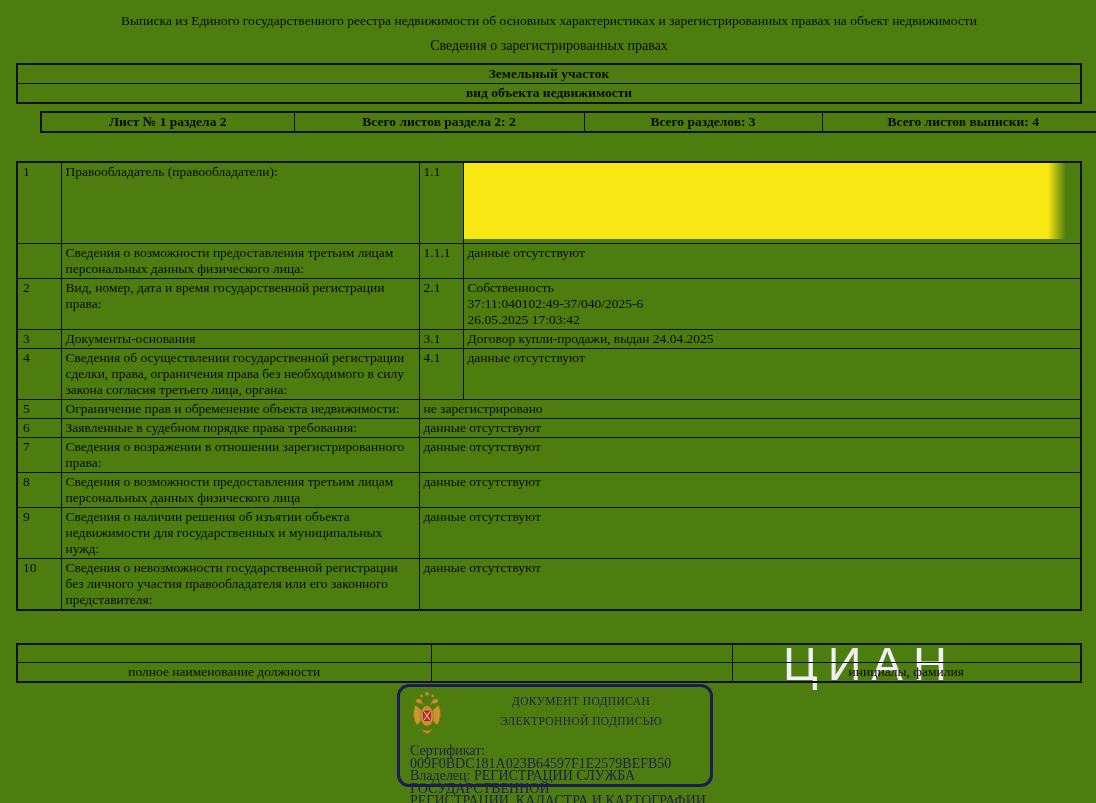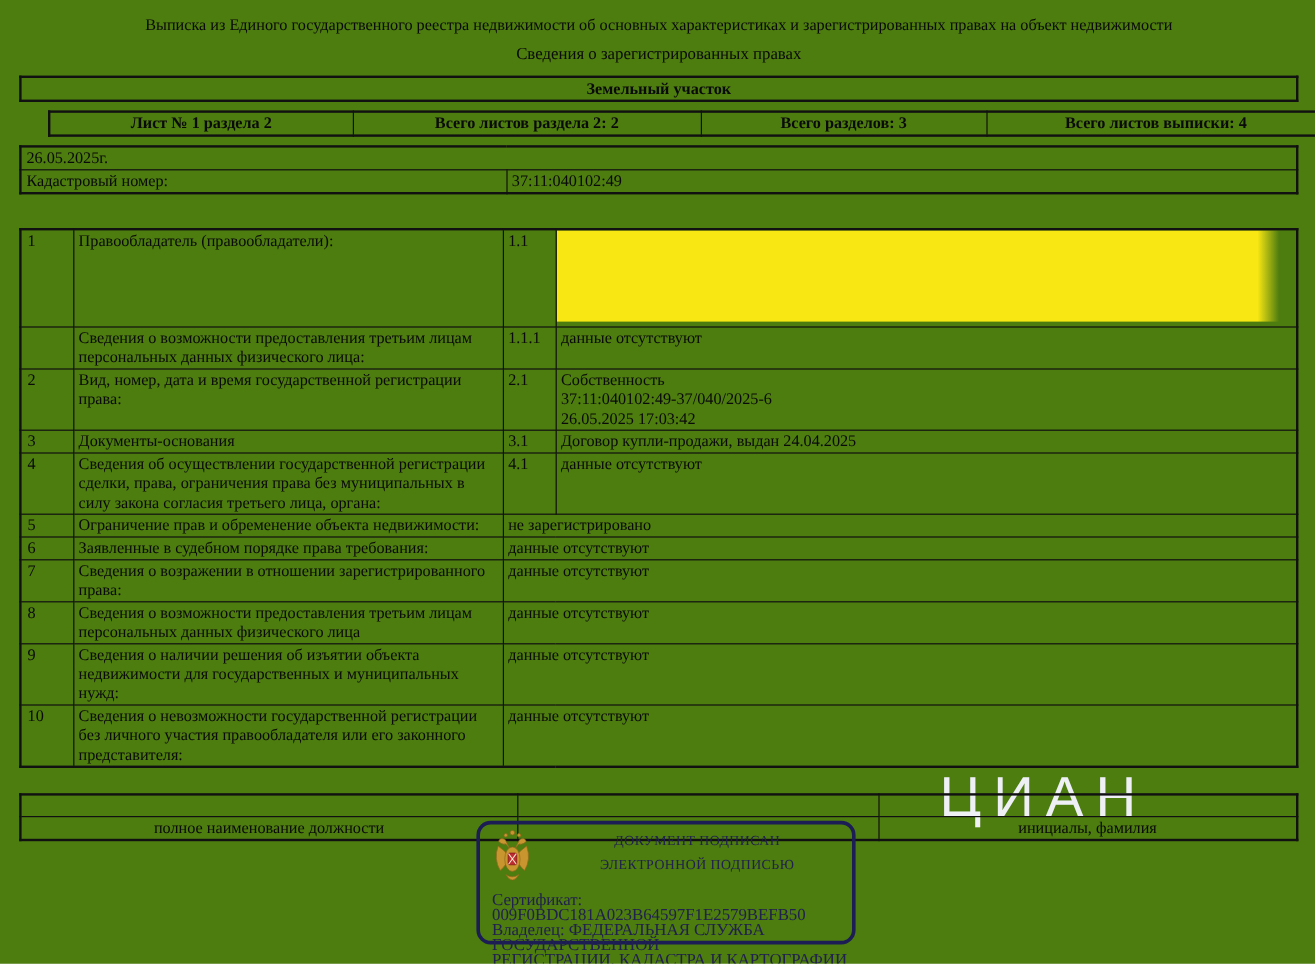--- a/index.html
+++ b/index.html
@@ -34,21 +34,21 @@
   .tbl-main td.num{padding-left:5px;}
   .tbl-main td.val{white-space:pre-line;}
   .tbl-main td.cell-highlight{padding:0;}
   .highlight-block{
     height:76px;
     margin-right:14px;
     background:linear-gradient(90deg,#f9e713 0%,#f9e713 97%,rgba(249,231,19,0) 100%);
   }
   .row-1 td{height:78px;}
 
-  .tbl-footer{margin-top:21px;position:relative;z-index:1;background:transparent;}
+  .tbl-footer{margin-top:32px;position:relative;z-index:1;background:transparent;}
   .tbl-footer td{text-align:center;height:15px;}
   .tbl-footer tr.cap-row td{height:14px;}
 
   .watermark{
     position:absolute;left:783px;top:636px;z-index:0;
     font-family:"Liberation Sans", sans-serif;
     font-weight:normal;font-size:47px;letter-spacing:10px;
     color:#eef0f6;user-select:none;
   }
 
@@ -72,55 +72,43 @@
   <div class="content">
 
     <div class="title1">Выписка из Единого государственного реестра недвижимости об основных характеристиках и зарегистрированных правах на объект недвижимости</div>
     <div class="title2">Сведения о зарегистрированных правах</div>
 
     <table class="bordered tbl-object">
       <tbody>
           <tr>
             <td>Земельный участок</td>
           </tr>
+      <tr>
+            <td>вид объекта недвижимости</td>
+          </tr>
     </tbody>
       </table>
 
     <table class="bordered tbl-sheets">
       <colgroup>
           <col style="width:253px">
           <col style="width:290px">
           <col style="width:238px">
           <col>
         </colgroup>
       <tbody>
           <tr>
         <td>Лист № 1 раздела 2</td>
         <td>Всего листов раздела 2: 2</td>
         <td>Всего разделов: 3</td>
         <td>Всего листов выписки: 4</td>
       </tr>
     </tbody>
       </table>
 
-    <table class="bordered tbl-meta">
-      <colgroup>
-          <col style="width:405px">
-          <col>
-        </colgroup>
-      <tbody>
-          <tr>
-            <td colspan="2">26.05.2025г.</td>
-          </tr>
-      <tr>
-        <td>Кадастровый номер:</td>
-        <td>37:11:040102:49</td>
-      </tr>
-    </tbody>
-      </table>
 
     <table class="bordered tbl-main">
       <colgroup>
           <col style="width:44px">
           <col style="width:358px">
           <col style="width:44px">
           <col>
         </colgroup>
       <tbody>
           <tr class="row-1">
@@ -146,21 +134,21 @@
 26.05.2025 17:03:42</td>
       </tr>
       <tr>
         <td class="num">3</td>
         <td>Документы-основания</td>
         <td>3.1</td>
         <td class="val">Договор купли-продажи, выдан 24.04.2025</td>
       </tr>
       <tr>
         <td class="num">4</td>
-        <td>Сведения об осуществлении государственной регистрации сделки, права, ограничения права без муниципальных в силу закона согласия третьего лица, органа:</td>
+        <td>Сведения об осуществлении государственной регистрации сделки, права, ограничения права без необходимого в силу закона согласия третьего лица, органа:</td>
         <td>4.1</td>
         <td class="val">данные отсутствуют</td>
       </tr>
       <tr>
         <td class="num">5</td>
         <td>Ограничение прав и обременение объекта недвижимости:</td>
         <td class="val" colspan="2">не зарегистрировано</td>
       </tr>
       <tr>
         <td class="num">6</td>
@@ -231,19 +219,19 @@
         <rect x="15.8" y="24" width="8.4" height="11.5" rx="1.6" fill="#bf2b30" stroke="#7d1418" stroke-width="0.7"></rect>
         <path d="M16.2 24.5 L23.8 35 M23.8 24.5 L16.2 35" stroke="#f3e6c8" stroke-width="1"></path>
       </svg>
     </span>
     <div class="stamp-titles">
       <div class="stamp-t1">ДОКУМЕНТ ПОДПИСАН</div>
       <div class="stamp-t2">ЭЛЕКТРОННОЙ ПОДПИСЬЮ</div>
     </div>
     <div class="stamp-details">
       <div>Сертификат: 009F0BDC181A023B64597F1E2579BEFB50</div>
-      <div>Владелец: ФЕДЕРАЛЬНАЯ СЛУЖБА ГОСУДАРСТВЕННОЙ</div>
+      <div>Владелец: РЕГИСТРАЦИИ СЛУЖБА ГОСУДАРСТВЕННОЙ</div>
       <div>РЕГИСТРАЦИИ, КАДАСТРА И КАРТОГРАФИИ</div>
       <div>Действителен: с 02.08.2024 по 26.10.2025</div>
     </div>
   </div>
 
 </div>
 
 </body></html>

